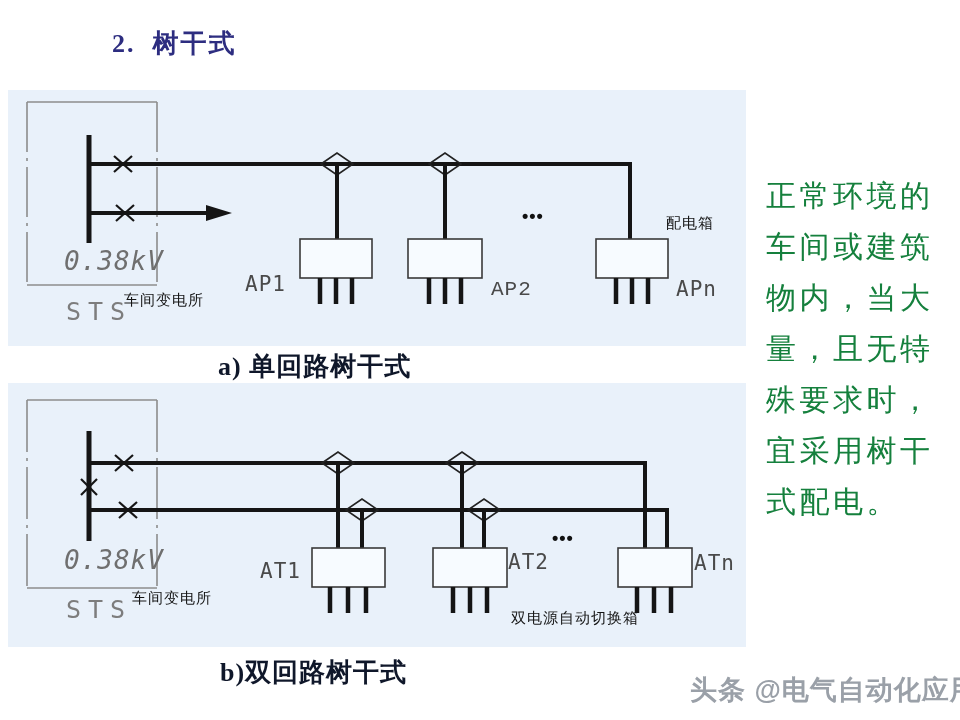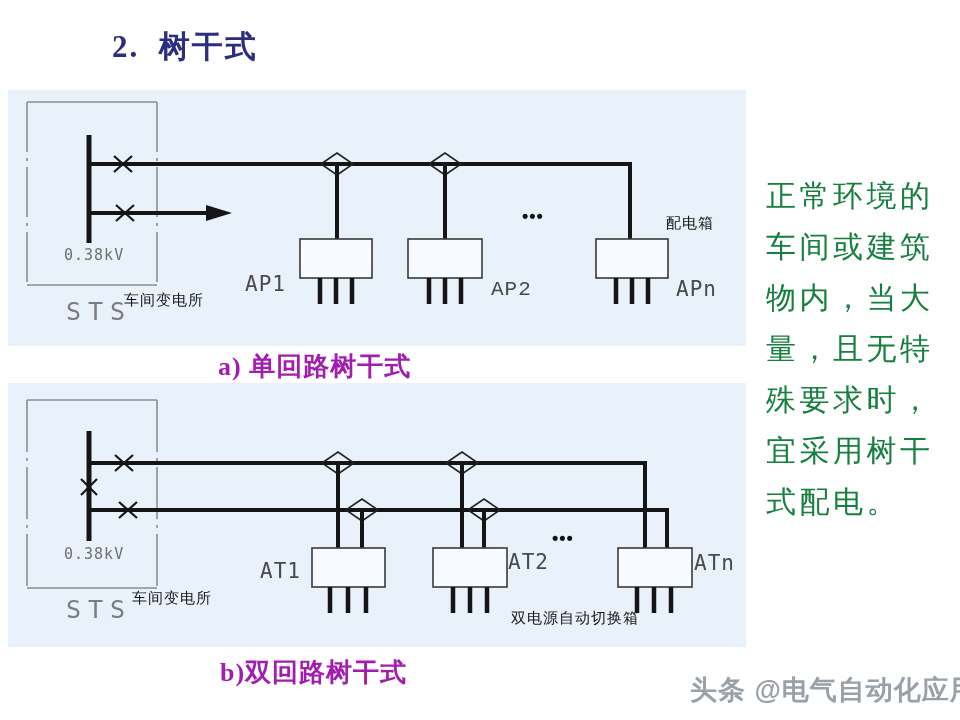--- a/index.html
+++ b/index.html
@@ -9,21 +9,21 @@
     width: 960px;
     height: 720px;
     background: #ffffff;
     overflow: hidden;
     font-family: "Liberation Sans", sans-serif;
   }
   .page-title {
     position: absolute;
     left: 112px; top: 26px;
     font-family: "Liberation Serif", "DejaVu Serif", serif;
-    font-size: 31px;
+    font-size: 26px;
     font-weight: bold;
     color: #2d2d80;
     white-space: pre;
     letter-spacing: 2px;
   }
   .panel {
     position: absolute;
     left: 8px;
     width: 738px;
     background: #e9f1fa;
@@ -38,40 +38,40 @@
     line-height: 1;
   }
   .cad {
     font-family: "DejaVu Sans Mono", monospace;
     color: #6f6f6f;
   }
   .cad-dark {
     font-family: "DejaVu Sans Mono", monospace;
     color: #4a4a4a;
   }
-  .voltage { font-size: 15px; letter-spacing: 1px; }
+  .voltage { font-size: 26px; letter-spacing: 1px; font-style: italic; }
   .sts { font-size: 25px; letter-spacing: 7px; color: #7d7d7d; }
   .cn-small {
     font-size: 15px;
     color: #141414;
     letter-spacing: 1px;
   }
   .boxlabel { font-size: 21px; letter-spacing: 1px; }
   .dots {
     font-size: 18px;
     font-weight: bold;
     color: #111111;
     letter-spacing: 1px;
   }
   .caption {
     position: absolute;
     font-family: "Liberation Serif", "DejaVu Serif", serif;
     font-size: 26px;
     font-weight: bold;
-    color: #a21caf;
+    color: #0f172a;
     letter-spacing: 1px;
     white-space: pre;
   }
   .caption-a { left: 218px; top: 349px; }
   .caption-b { left: 220px; top: 655px; }
 
   .side-paragraph {
     position: absolute;
     left: 766px; top: 170px;
     width: 176px;

